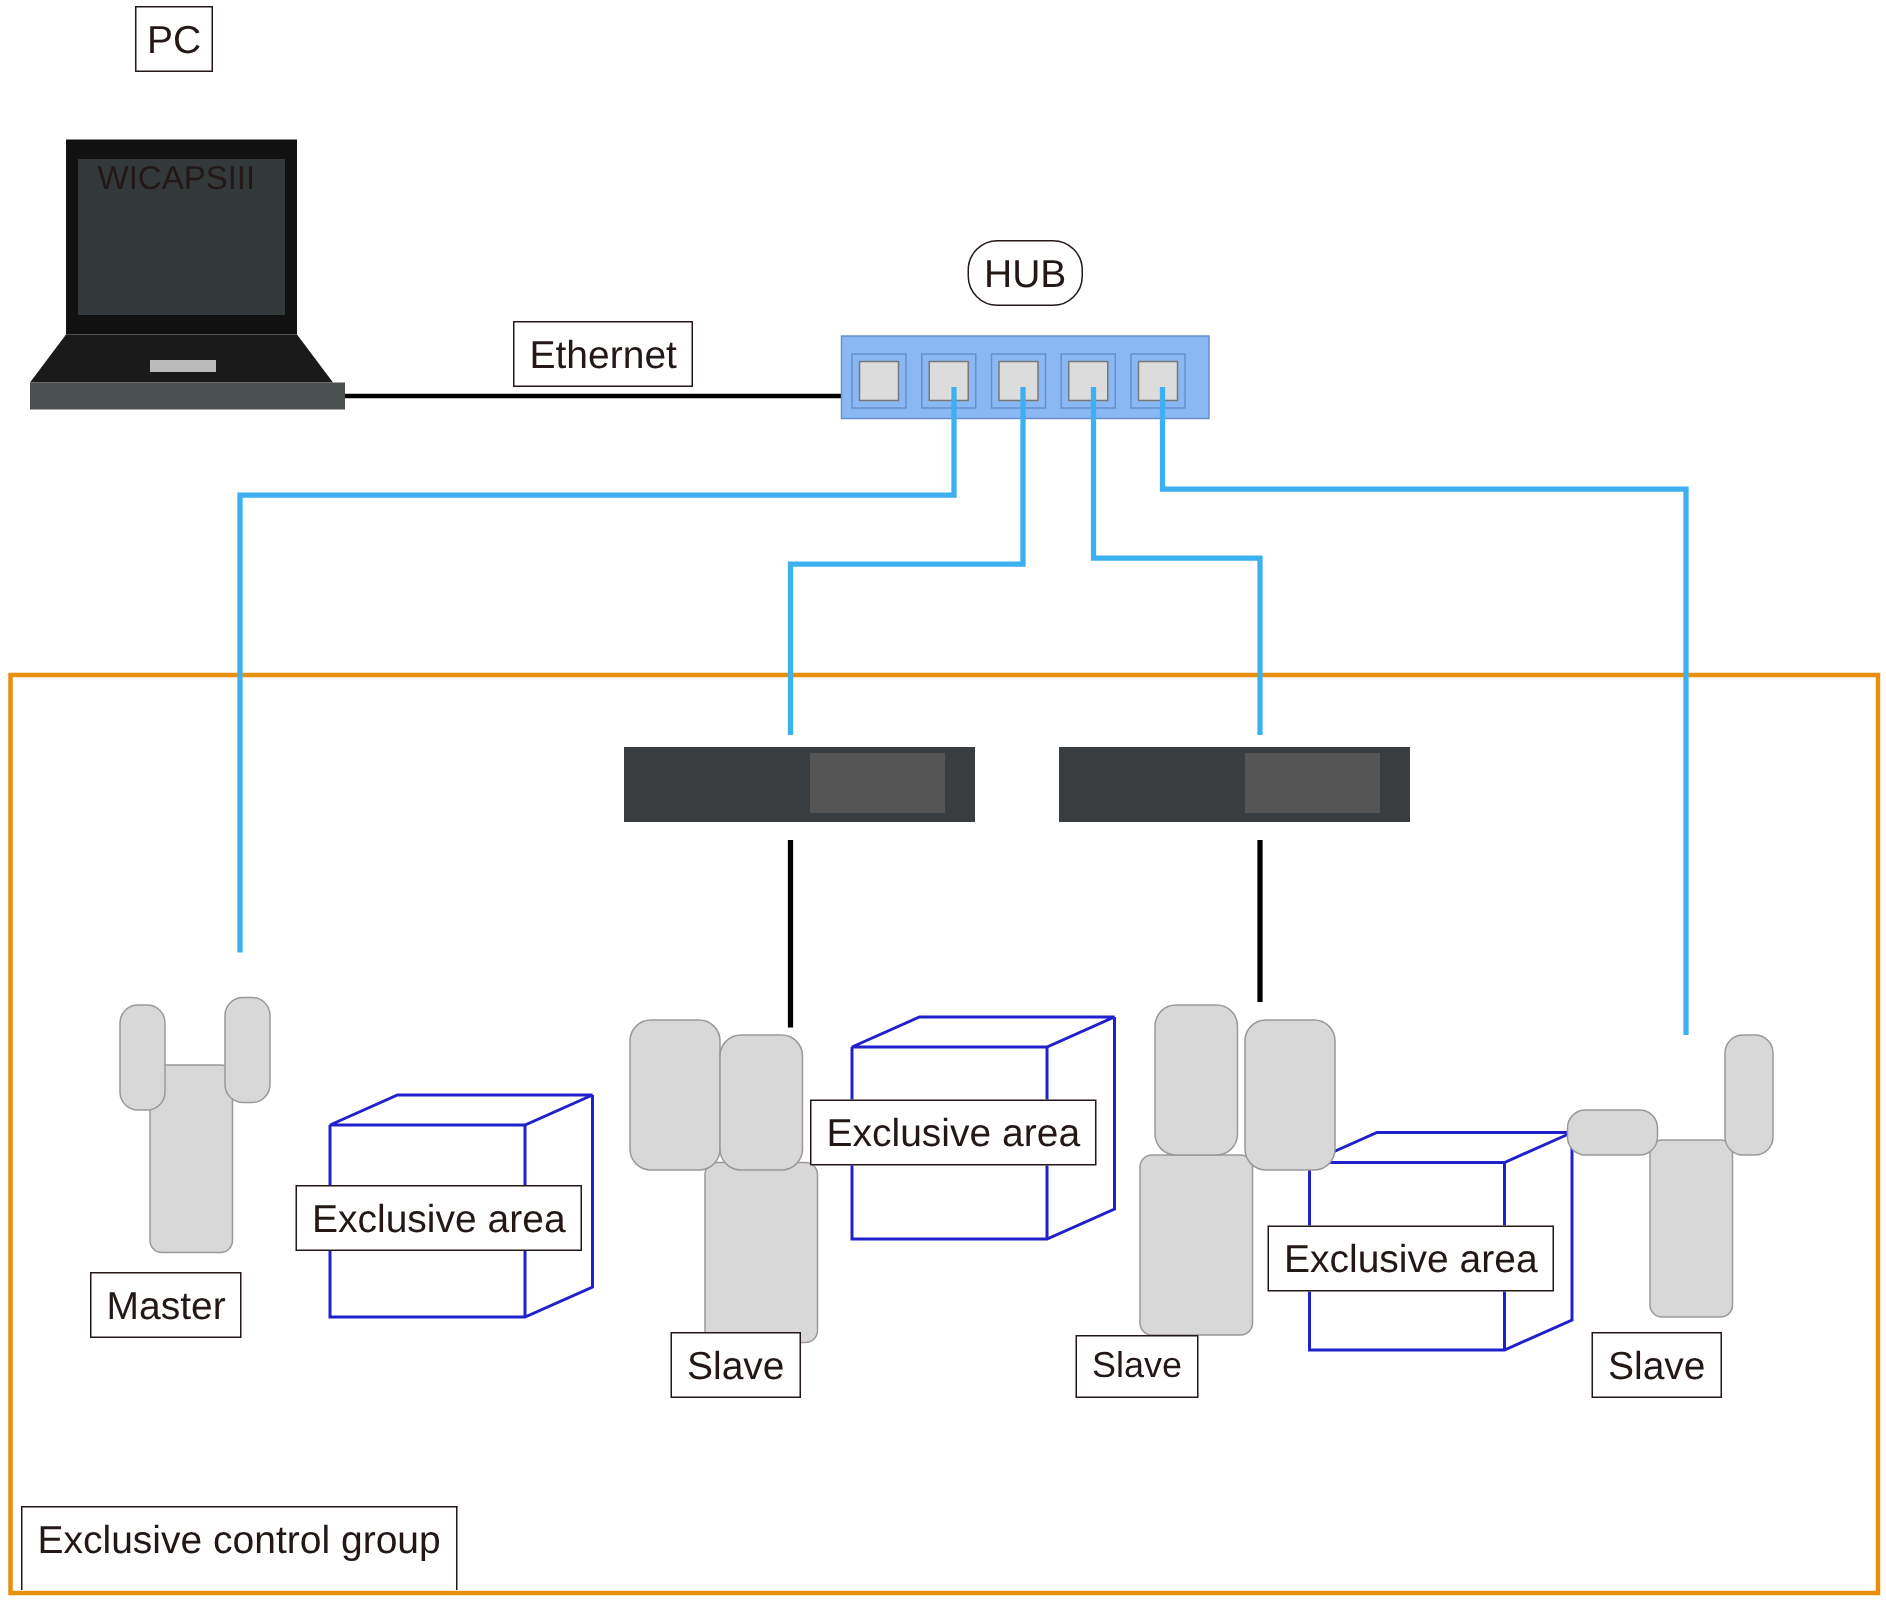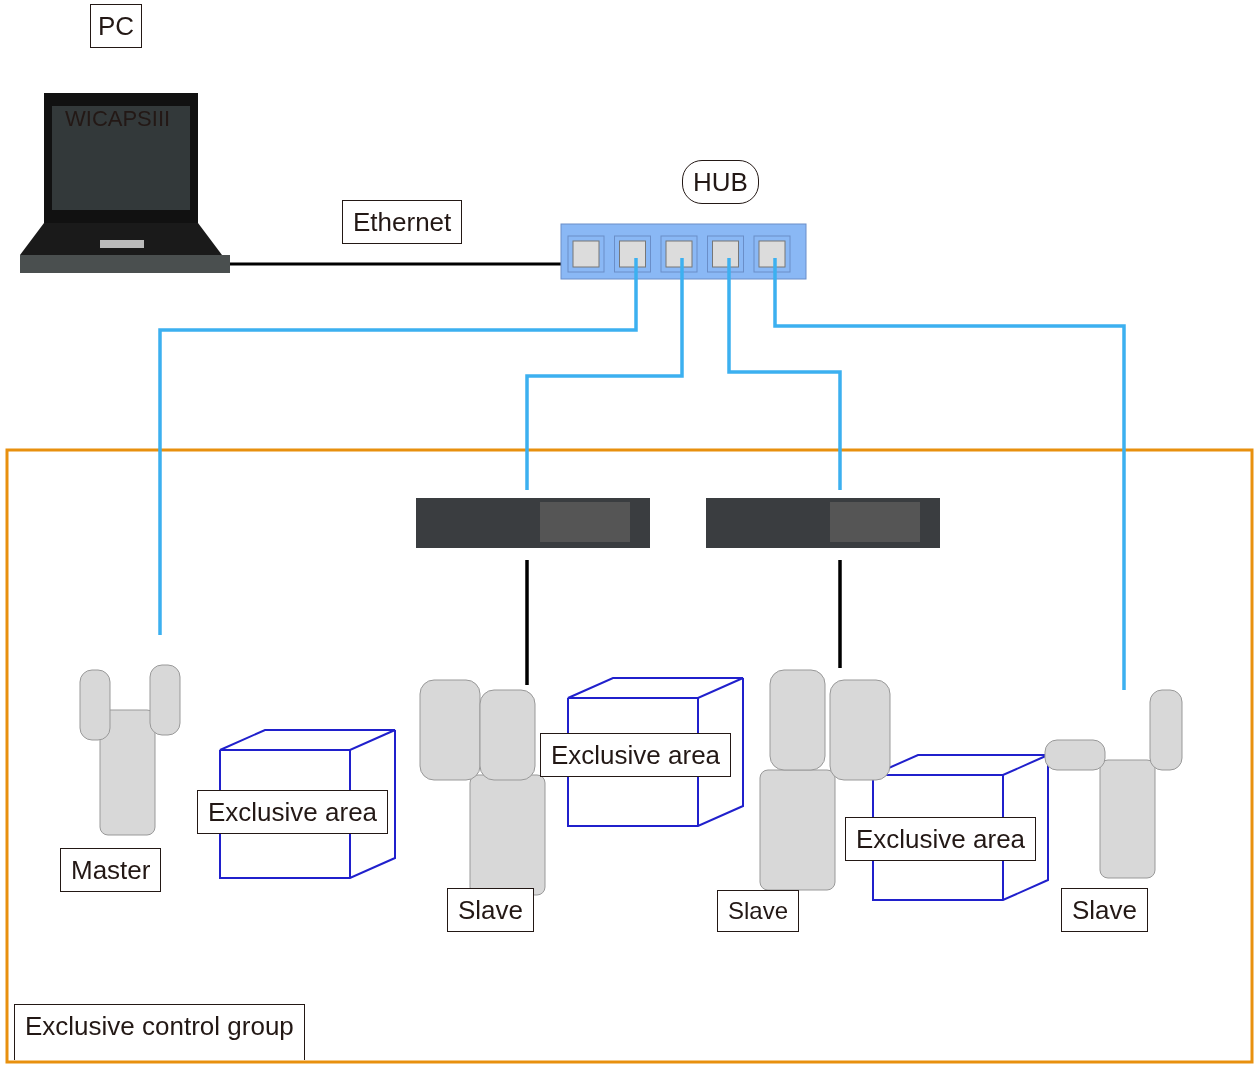--- a/index.html
+++ b/index.html
@@ -84,22 +84,22 @@
   </g>
   <g fill="#d8d8d8" stroke="#999">
     <rect x="1100" y="760" width="55" height="118" rx="8"></rect>
       <rect x="1150" y="690" width="32" height="80" rx="12"></rect>
       <rect x="1045" y="740" width="60" height="30" rx="12"></rect>
   </g>
 </svg>
 
 <div class="lbl" style="left:90px;top:4px;padding:8px 7px;text-align:center;">PC</div>
 <div class="plain" style="left:65px;top:63px;margin-top:43px;">WICAPSIII</div>
-<div class="lbl" style="left:342px;top:200px;">Ethernet</div>
-<div class="lbl" style="left:682px;top:160px;border-radius:20px;">HUB</div>
+<div class="lbl" style="left:342px;top:214px;">Ethernet</div>
+<div class="lbl" style="left:645px;top:160px;border-radius:20px;">HUB</div>
 
 <div class="lbl" style="left:60px;top:848px;">Master</div>
 <div class="lbl" style="left:447px;top:888px;">Slave</div>
 <div class="lbl" style="left:717px;top:890px;font-size:24px;">Slave</div>
 <div class="lbl" style="left:1061px;top:888px;">Slave</div>
 
 <div class="lbl" style="left:197px;top:790px;">Exclusive area</div>
 <div class="lbl" style="left:540px;top:733px;">Exclusive area</div>
 <div class="lbl" style="left:845px;top:817px;">Exclusive area</div>
 

